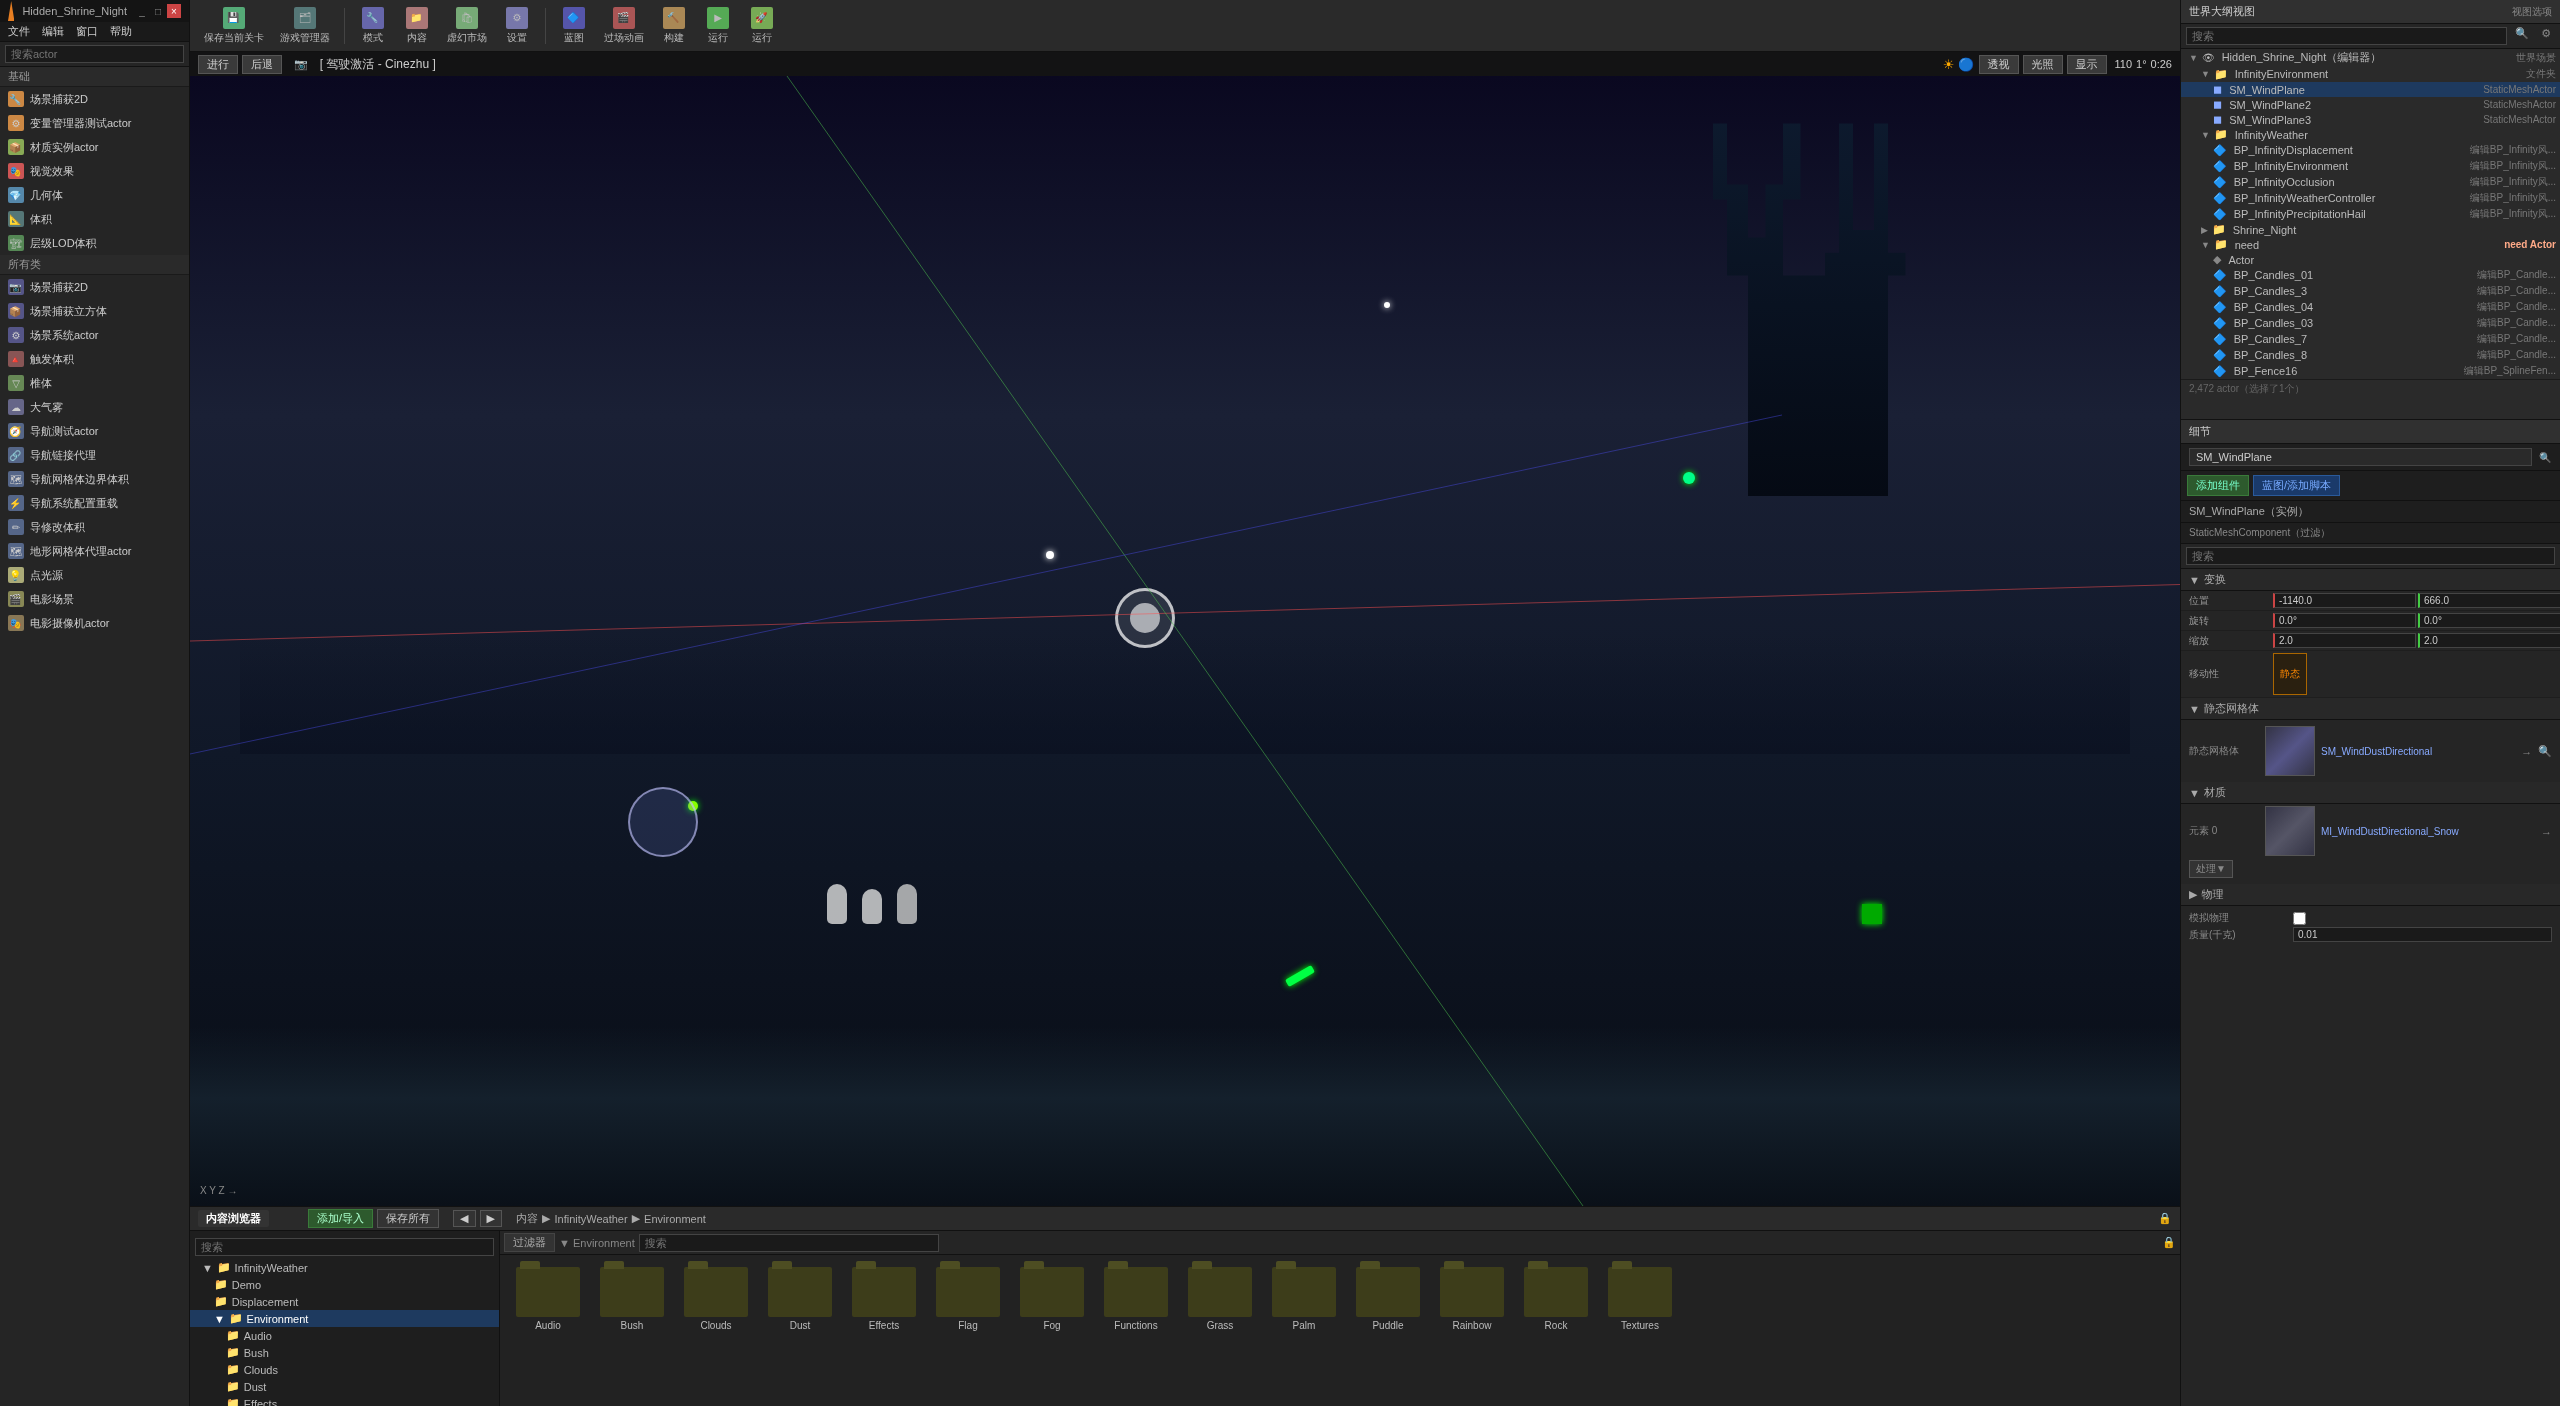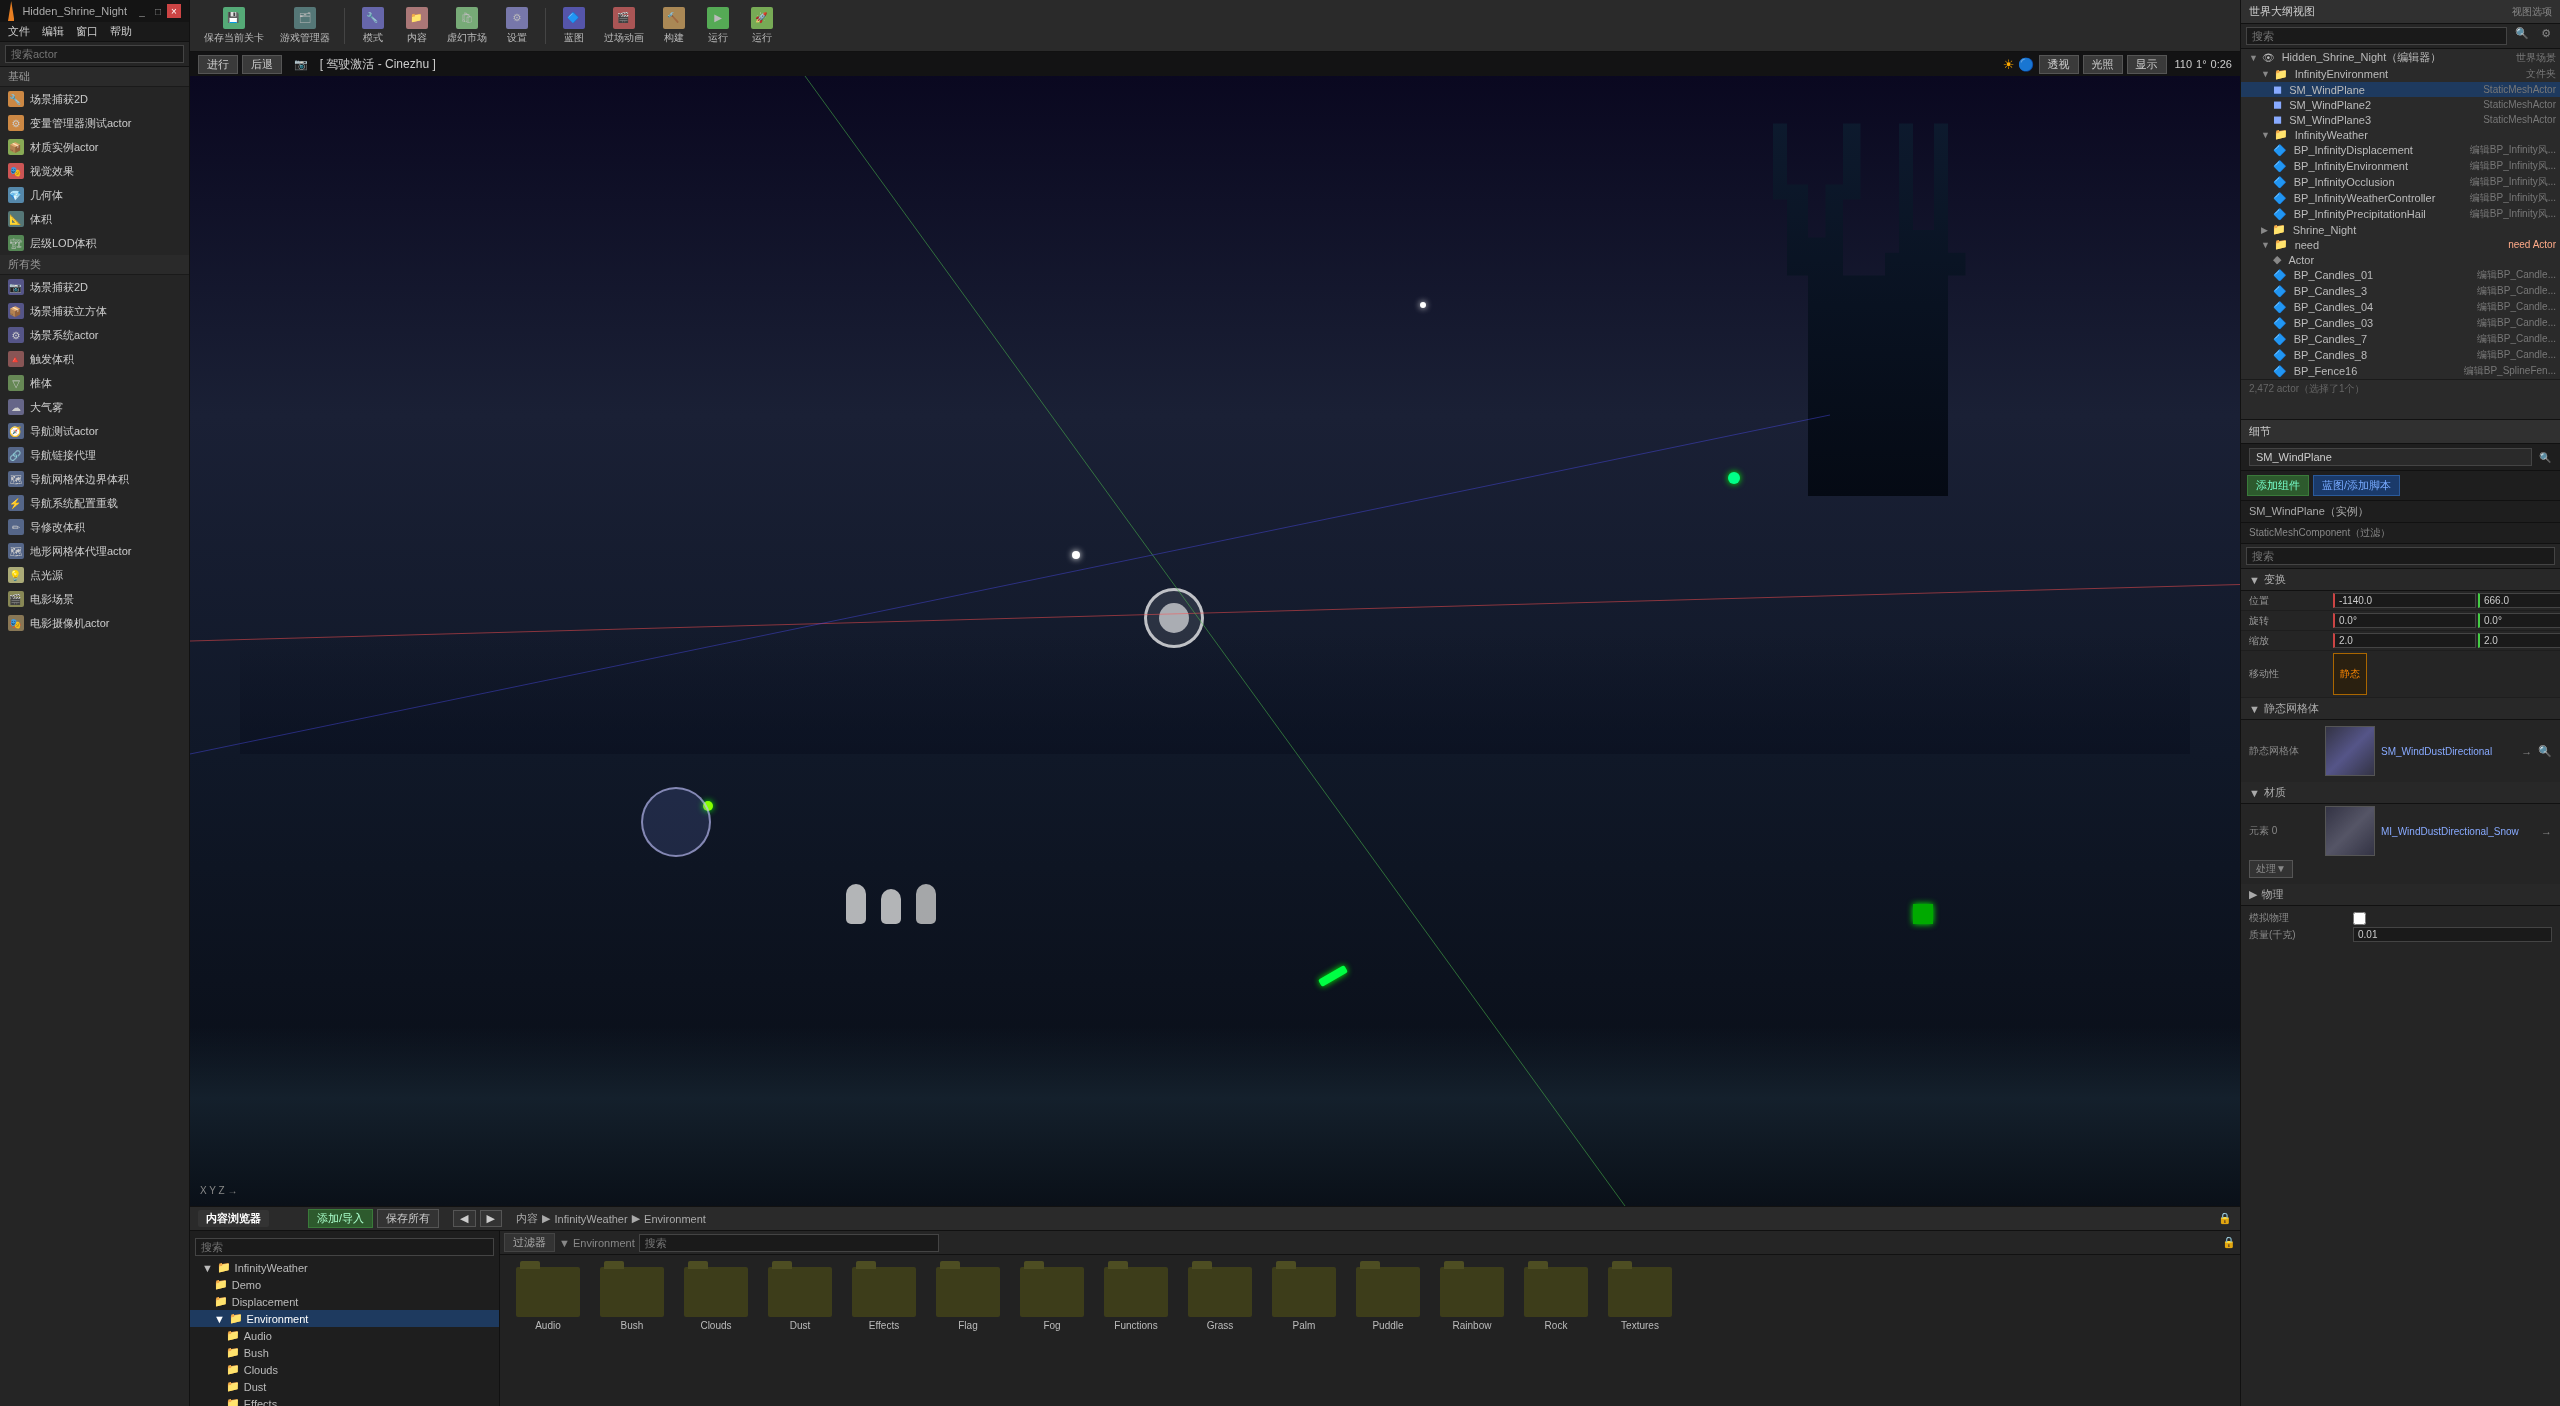--- a/index.html
+++ b/index.html
@@ -294,21 +294,21 @@
       display: flex;
       align-items: center;
       padding: 0 8px;
       font-size: 10px;
       color: #888;
       border-top: 1px solid #111;
     }
 
     
     .right-panel {
-      width: 320px;
+      width: 380px;
       background: #252525;
       border-left: 1px solid #111;
       display: flex;
       flex-direction: column;
       flex-shrink: 0;
     }
 
     .rp-section {
       background: #2a2a2a;
       border-bottom: 1px solid #111;
@@ -1104,21 +1104,21 @@
           <span class="wo-indent" style="width:12px;"></span>
           <span class="wo-arrow">▶</span>
           <span style="color:#da0;margin-right:3px;">📁</span>
           <span>Shrine_Night</span>
         </div>
         <div class="wo-item">
           <span class="wo-indent" style="width:12px;"></span>
           <span class="wo-arrow">▼</span>
           <span style="color:#da0;margin-right:3px;">📁</span>
           <span>need</span>
-          <span style="margin-left:auto;font-size:10px;color:#fa8;">need Actor</span>
+          <span style="margin-left:auto;font-size:10px;color:#fa8;font-weight:bold;">need Actor</span>
         </div>
         <div class="wo-item">
           <span class="wo-indent" style="width:24px;"></span>
           <span style="color:#888;margin-right:3px;">◆</span>
           <span>Actor</span>
         </div>
         <div class="wo-item">
           <span class="wo-indent" style="width:24px;"></span>
           <span style="color:#5af;margin-right:3px;">🔷</span>
           <span>BP_Candles_01</span>

